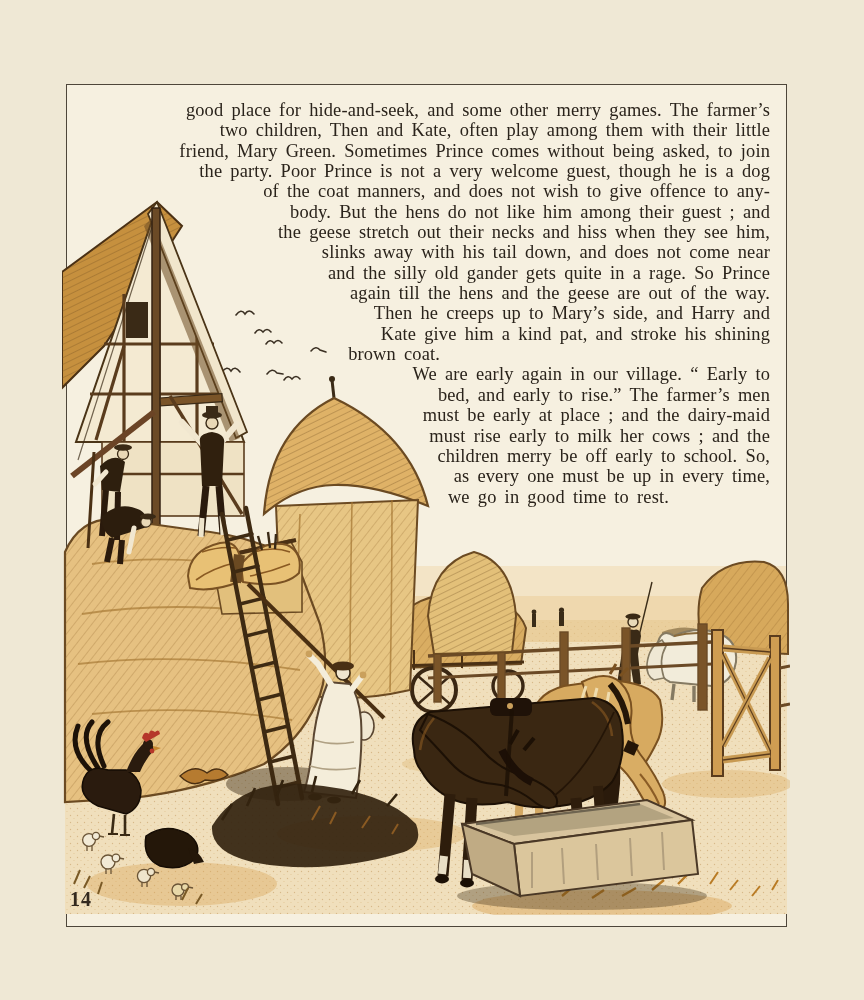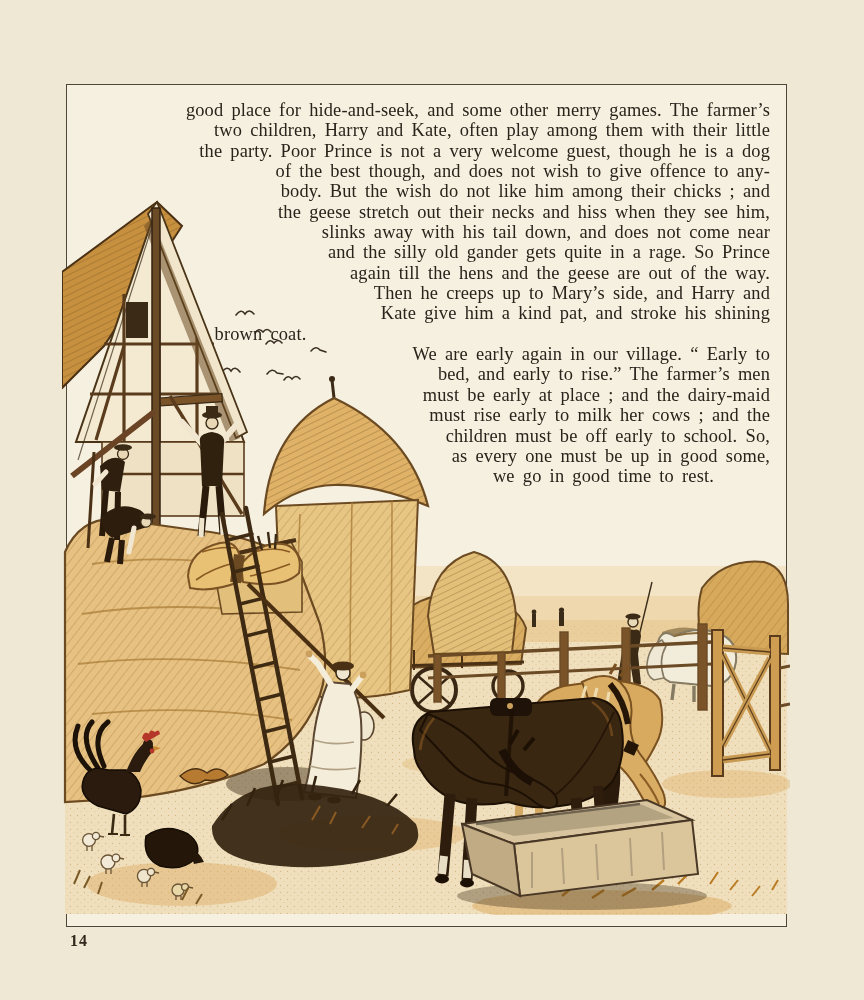--- a/index.html
+++ b/index.html
@@ -14,53 +14,54 @@
     background:#f6f0e0;border:1.5px solid #4e463a;box-sizing:border-box;
   }
   .textblock{
     position:absolute;top:15px;left:14px;right:16px;z-index:3;
     text-align:right;color:#2a231b;
     font-size:18.4px;line-height:20.35px;
     word-spacing:3.4px;letter-spacing:0.15px;
     white-space:nowrap;
   }
   .tline{height:20.35px;}
-  .pe13{margin-right:330px;text-align:center;}
-  .pe20{margin-right:56px;}
+  .pe13{margin-right:330px;}
+  .pe20{margin-right:101px;}
   .illus{
     position:absolute;left:62px;top:184px;width:728px;height:731px;z-index:2;
   }
   .pagenum{
-    position:absolute;left:70px;top:932px;z-index:4;
-    font-size:16px;font-weight:bold;color:#33291e;letter-spacing:1px;
+    position:absolute;left:70px;top:888px;z-index:4;
+    font-size:20px;font-weight:bold;color:#33291e;letter-spacing:1px;
   }
 </style>
 </head>
 <body>
 
 <div class="sheet">
   <div class="textblock">
     <div class="tline">good place for hide-and-seek, and some other merry games.  The farmer’s</div>
-    <div class="tline">two children, Harry and Kate, often play among them with their little</div>
+    <div class="tline">two children, Then and Kate, often play among them with their little</div>
+    <div class="tline">friend, Mary Green.  Sometimes Prince comes without being asked, to join</div>
     <div class="tline">the party.  Poor Prince is not a very welcome guest, though he is a dog</div>
-    <div class="tline">of the best though, and does not wish to give offence to any-</div>
-    <div class="tline">body.  But the wish do not like him among their chicks ; and</div>
+    <div class="tline">of the coat manners, and does not wish to give offence to any-</div>
+    <div class="tline">body.  But the hens do not like him among their guest ; and</div>
     <div class="tline">the geese stretch out their necks and hiss when they see him,</div>
     <div class="tline">slinks away with his tail down, and does not come near</div>
     <div class="tline">and the silly old gander gets quite in a rage.  So Prince</div>
     <div class="tline">again till the hens and the geese are out of the way.</div>
     <div class="tline">Then he creeps up to Mary’s side, and Harry and</div>
     <div class="tline">Kate give him a kind pat, and stroke his shining</div>
     <div class="tline pe13">brown coat.</div>
     <div class="tline">We are early again in our village.  “ Early to</div>
     <div class="tline">bed, and early to rise.”  The farmer’s men</div>
     <div class="tline">must be early at place ; and the dairy-maid</div>
     <div class="tline">must rise early to milk her cows ;  and the</div>
-    <div class="tline">children must be off early to school.  So,</div>
-    <div class="tline">as every one must be up in good some,</div>
+    <div class="tline">children merry be off early to school.  So,</div>
+    <div class="tline">as every one must be up in every time,</div>
     <div class="tline pe20">we go in good time to rest.</div>
   </div>
 </div>
 
 <svg class="illus" viewBox="0 0 728 731" xmlns="http://www.w3.org/2000/svg">
   <defs>
     <pattern id="hatch" width="7" height="7" patternUnits="userSpaceOnUse" patternTransform="rotate(38)">
       <line x1="0" y1="0" x2="0" y2="7" stroke="#8a5a22" stroke-width="1.1" opacity="0.45"></line>
     </pattern>
     <pattern id="thatch" width="6" height="6" patternUnits="userSpaceOnUse" patternTransform="rotate(64)">

